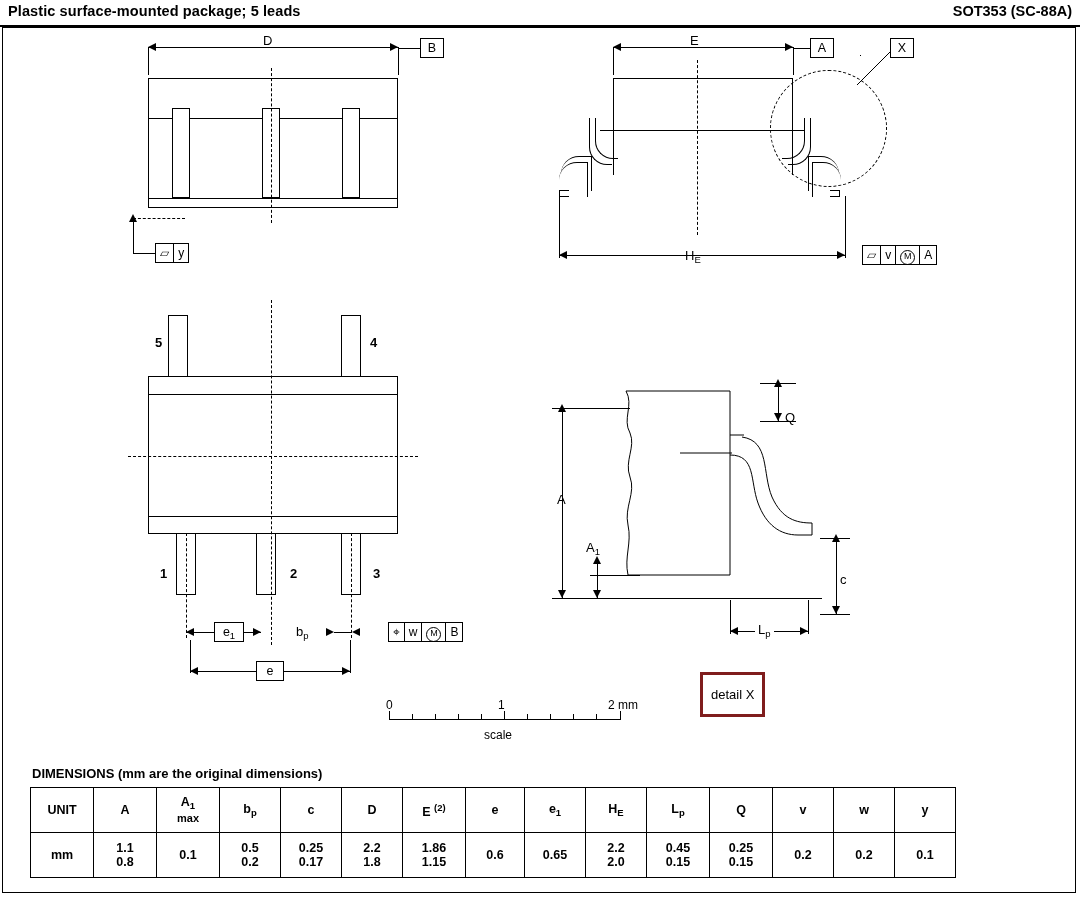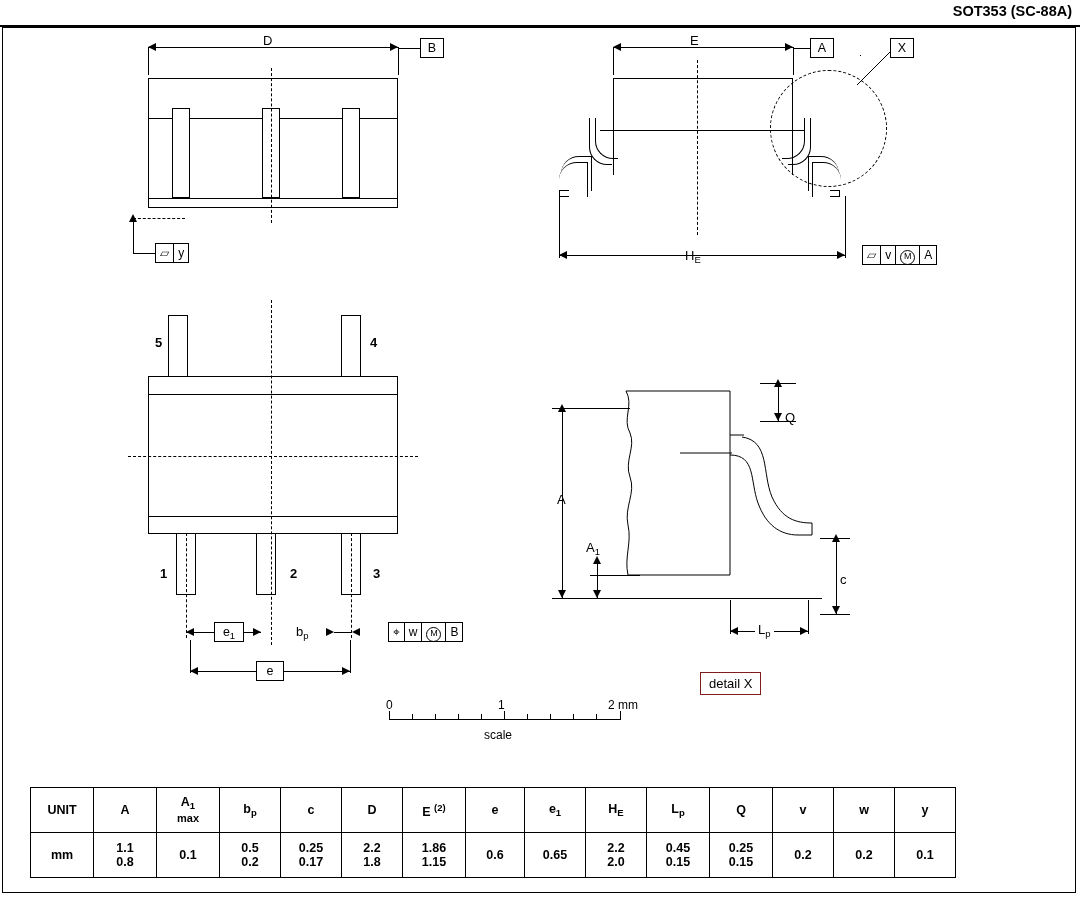--- a/index.html
+++ b/index.html
@@ -169,32 +169,33 @@
   table.dims th {
     font-weight: bold;
     height: 40px;
   }
   table.dims td {
     height: 40px;
   }
   .two-line span { display: block; line-height: 14px; }
   .detail-box {
     position: absolute;
-    border: 1px solid #7f1d1d;
+    border: 3px solid #7f1d1d;
     font-size: 13px;
-    padding: 3px 8px;
+    padding: 12px 8px;
     background: #fff;
   }
 </style>
 </head>
 <body>
 
 <div id="page">
 
   <div class="hdr">
+    <div class="hdr-title">Plastic surface-mounted package; 5 leads</div>
     <div class="hdr-code">SOT353 (SC-88A)</div>
     <div class="hdr-rule"></div>
   </div>
 
   <div class="frame"></div>
 
   <div class="ln" style="left:148px; top:47px; width:250px; height:1px;"></div>
   <div class="arr-l" style="left:148px; top:43px;"></div>
   <div class="arr-r" style="left:390px; top:43px;"></div>
   <div class="lbl" style="left:263px; top:33px;">D</div>
@@ -382,20 +383,21 @@
     <div class="tick" style="left:95px;  top:16px; height:6px;"></div>
     <div class="tick" style="left:118px; top:13px; height:9px;"></div>
     <div class="tick" style="left:141px; top:16px; height:6px;"></div>
     <div class="tick" style="left:164px; top:16px; height:6px;"></div>
     <div class="tick" style="left:187px; top:16px; height:6px;"></div>
     <div class="tick" style="left:210px; top:16px; height:6px;"></div>
     <div class="tick" style="left:234px; top:13px; height:9px;"></div>
     <div class="lbl" style="left:98px; top:30px; font-size:12px;">scale</div>
   </div>
 
+  <div class="dim-title">DIMENSIONS (mm are the original dimensions)</div>
   <table class="dims">
     <thead>
       <tr>
         <th style="width:56px"><span>UNIT</span></th>
         <th style="width:56px"><span>A</span></th>
         <th style="width:56px">
           <span>A<span class="sub">1</span></span><br><span style="font-size:11px">max</span>
         </th>
         <th style="width:54px">b<span class="sub">p</span></th>
         <th style="width:54px"><span>c</span></th>

